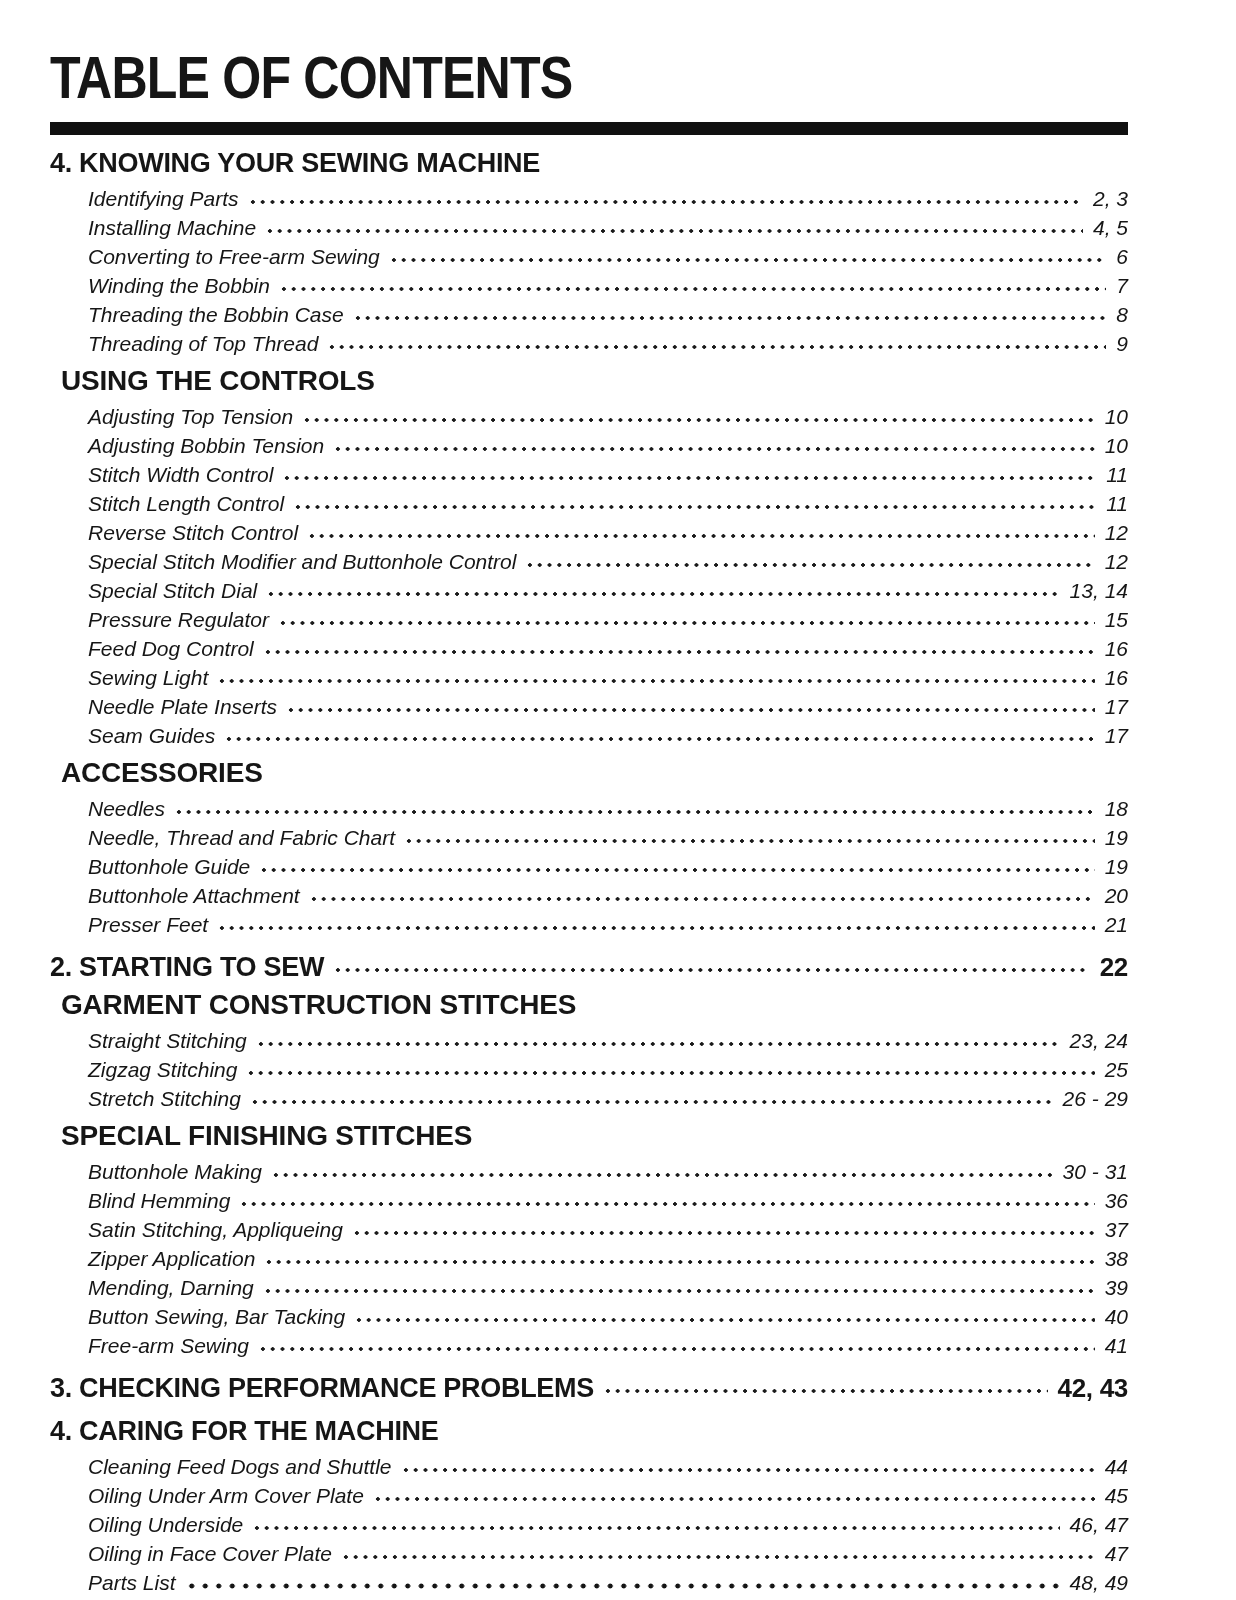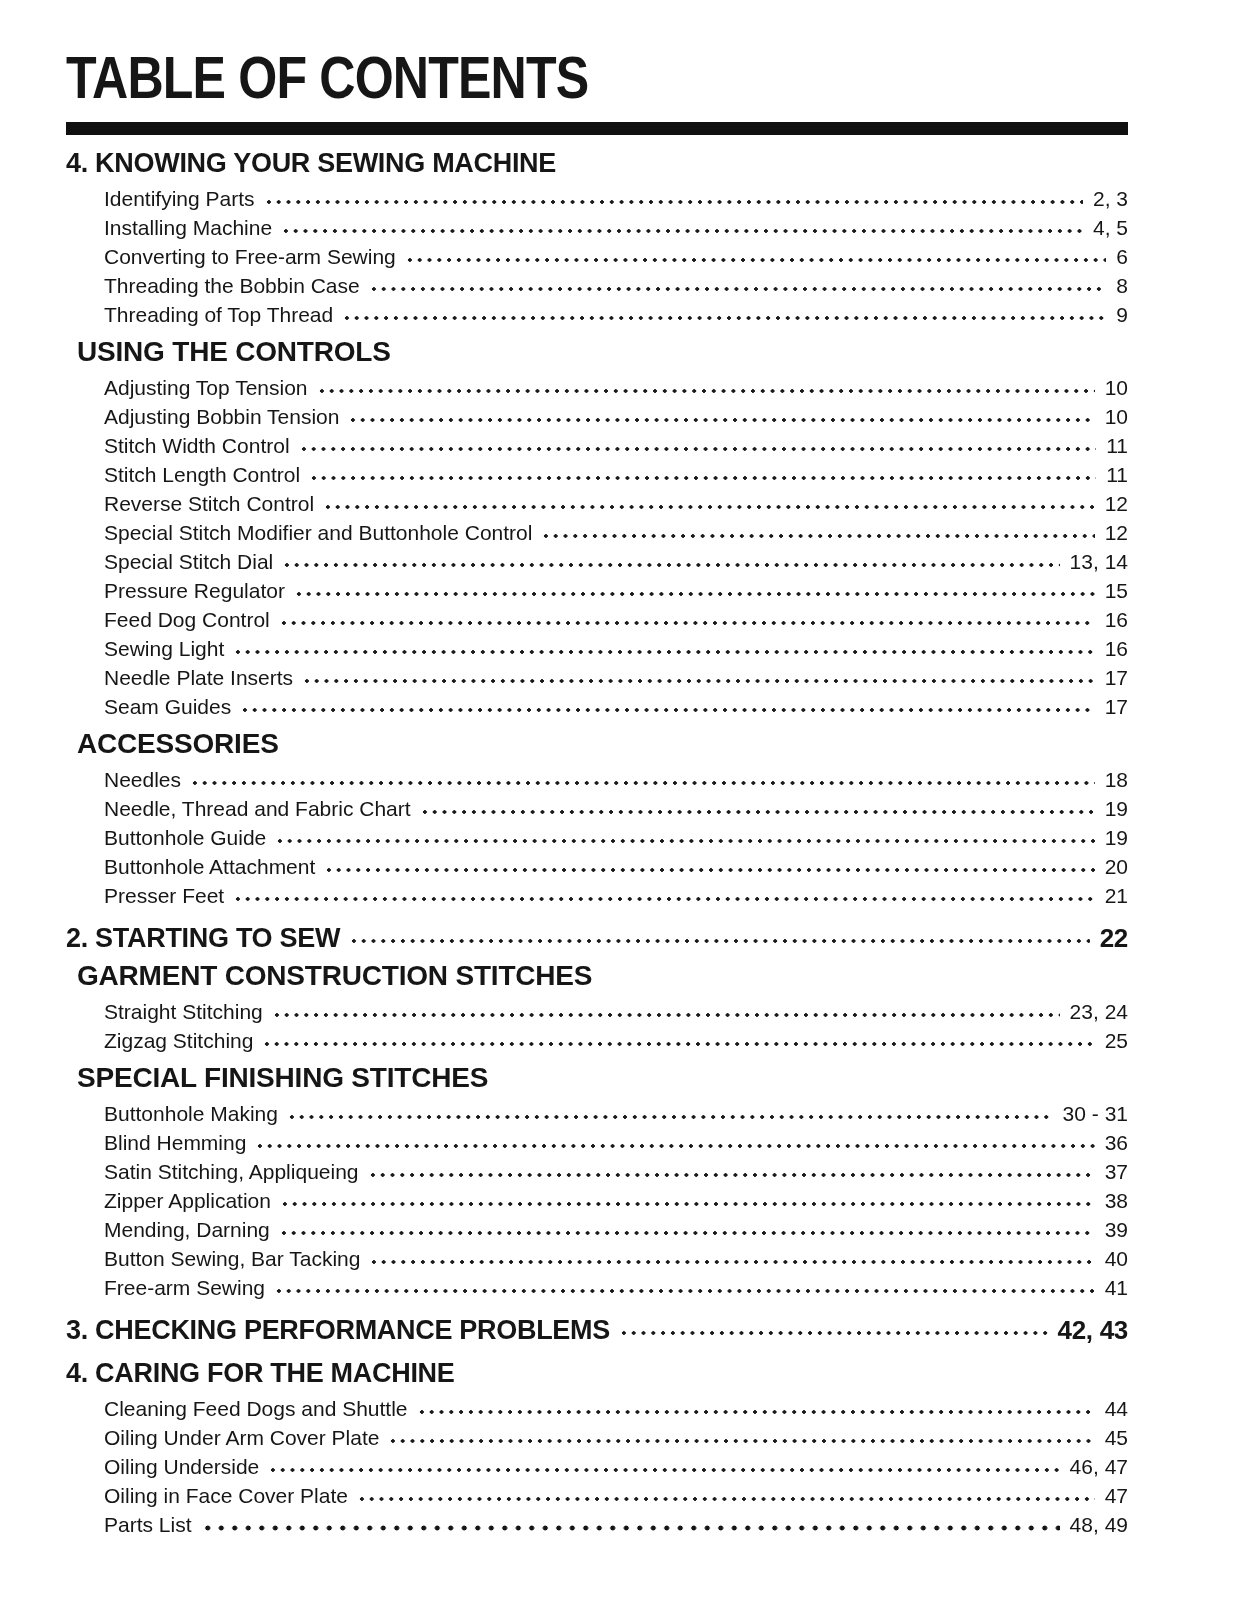--- a/index.html
+++ b/index.html
@@ -8,21 +8,21 @@
     --background:#ffffff;
   }
   html,body{margin:0;padding:0;}
   body{
     width:1236px;height:1600px;
     background:var(--background);
     color:var(--text);
     font-family:"Liberation Sans", sans-serif;
     overflow:hidden;
   }
-  .doc{padding:0 108px 0 66px;}
+  .doc{padding:0 108px 0 50px;}
   .title{
     margin-top:50px;
     font-size:59px;
     line-height:56px;
     font-weight:bold;
     letter-spacing:-1px;
     transform:scaleX(0.85);
     transform-origin:left center;
     white-space:nowrap;
   }
@@ -40,21 +40,21 @@
     white-space:nowrap;
   }
   .subsection{
     margin:8px 0 0 11px;
     font-size:28px;
     line-height:30px;
     font-weight:bold;
     letter-spacing:-0.2px;
     white-space:nowrap;
   }
-  .entries{margin:6px 0 0 38px;}
+  .entries{margin:6px 0 0 38px;font-style:italic;}
   .row{display:flex;}
   .elabel,.epages{
     font-size:21px;
     line-height:29px;
     white-space:nowrap;
   }
   .epages{}
   .hlabel,.hpages{
     font-size:27px;
     line-height:30px;
@@ -94,20 +94,25 @@
           <span class="elabel">Installing Machine</span>
           <span class="leader"></span>
           <span class="epages">4, 5</span>
         </div>
         <div class="row entry">
           <span class="elabel">Converting to Free-arm Sewing</span>
           <span class="leader"></span>
           <span class="epages">6</span>
         </div>
         <div class="row entry">
+          <span class="elabel">Winding the Bobbin</span>
+          <span class="leader"></span>
+          <span class="epages">7</span>
+        </div>
+        <div class="row entry">
           <span class="elabel">Threading the Bobbin Case</span>
           <span class="leader"></span>
           <span class="epages">8</span>
         </div>
         <div class="row entry">
           <span class="elabel">Threading of Top Thread</span>
           <span class="leader"></span>
           <span class="epages">9</span>
         </div>
       </div>
@@ -212,20 +217,25 @@
         <div class="row entry">
           <span class="elabel">Straight Stitching</span>
           <span class="leader"></span>
           <span class="epages">23, 24</span>
         </div>
         <div class="row entry">
           <span class="elabel">Zigzag Stitching</span>
           <span class="leader"></span>
           <span class="epages">25</span>
         </div>
+        <div class="row entry">
+          <span class="elabel">Stretch Stitching</span>
+          <span class="leader"></span>
+          <span class="epages">26 - 29</span>
+        </div>
       </div>
       <div class="subsection">SPECIAL FINISHING STITCHES</div>
       <div class="entries">
         <div class="row entry">
           <span class="elabel">Buttonhole Making</span>
           <span class="leader"></span>
           <span class="epages">30 - 31</span>
         </div>
         <div class="row entry">
           <span class="elabel">Blind Hemming</span>

